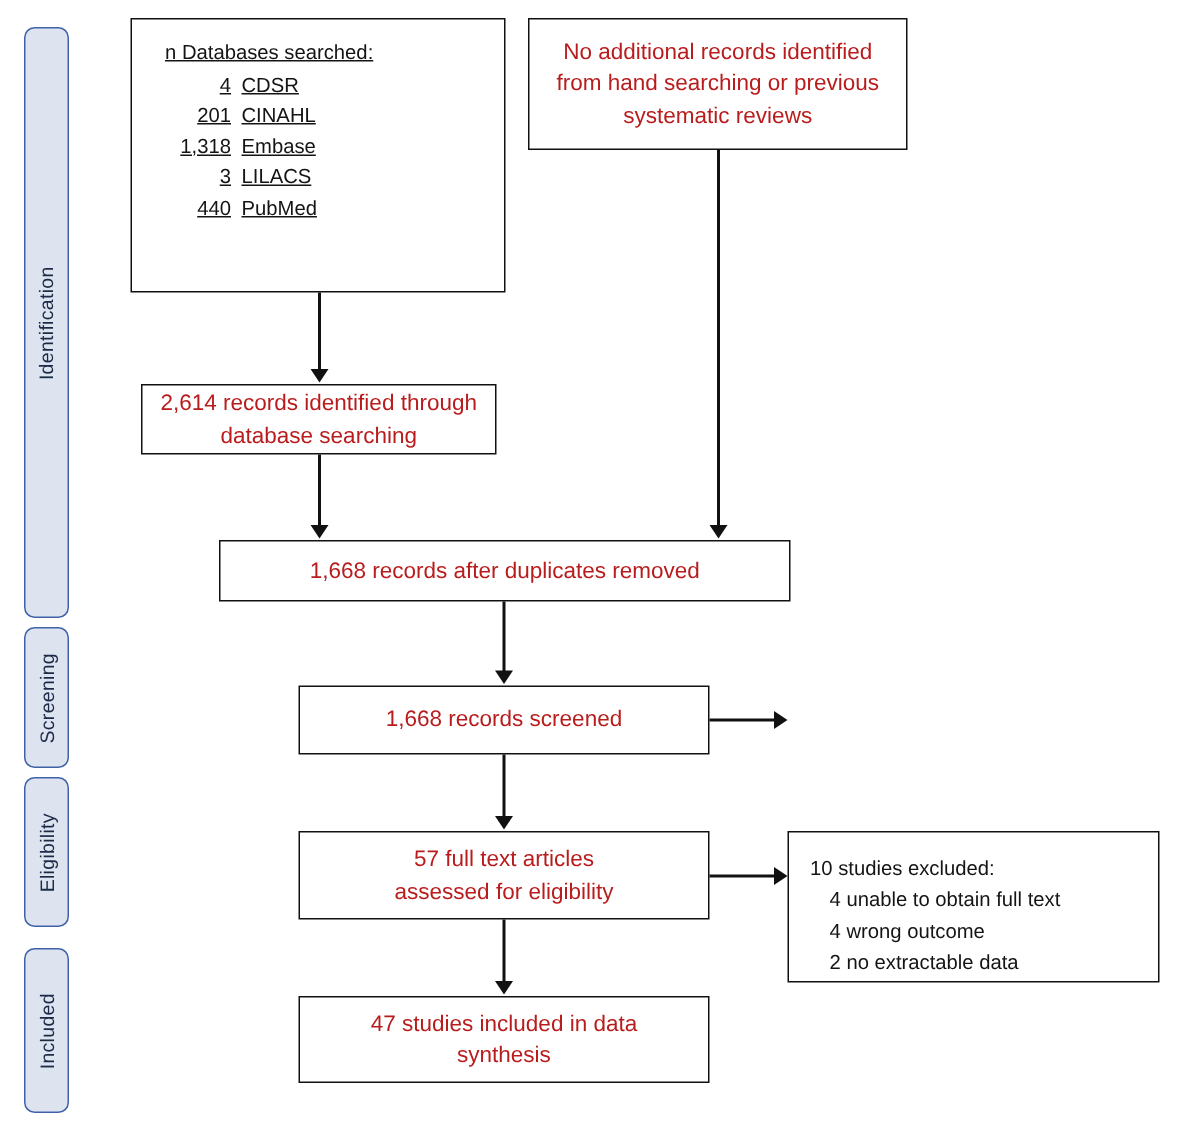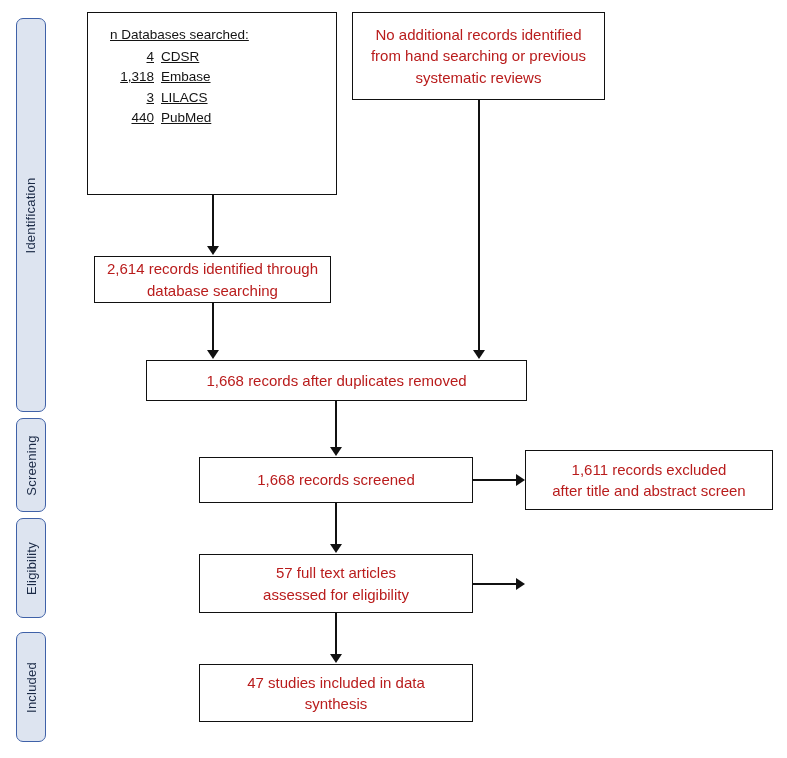--- a/index.html
+++ b/index.html
@@ -150,20 +150,24 @@
 
   <div class="flow-box align-top" style="left:87px; top:12px; width:250px; height:183px;">
     <div class="db-list">
       <div class="db-head">n Databases searched:</div>
 
       <div class="db-row">
         <span class="db-num">4</span>
         <span class="db-name">CDSR</span>
       </div>
       <div class="db-row">
+        <span class="db-num">201</span>
+        <span class="db-name">CINAHL</span>
+      </div>
+      <div class="db-row">
         <span class="db-num">1,318</span>
         <span class="db-name">Embase</span>
       </div>
       <div class="db-row">
         <span class="db-num">3</span>
         <span class="db-name">LILACS</span>
       </div>
       <div class="db-row">
         <span class="db-num">440</span>
         <span class="db-name">PubMed</span>
@@ -183,30 +187,34 @@
   </div>
 
   <div class="flow-box" style="left:146px; top:360px; width:381px; height:41px;align-items:center;">
     <span class="box-text">1,668 records after duplicates removed</span>
   </div>
 
   <div class="flow-box" style="left:199px; top:457px; width:274px; height:46px;">
     <span class="box-text">1,668 records screened</span>
   </div>
 
-  <div class="flow-box" style="left:525px; top:450px; width:248px; height:60px;">
-    <span class="box-text">1,611 records excluded
-after title and abstract screen</span>
-  </div>
 
   <div class="flow-box" style="left:199px; top:554px; width:274px; height:59px;justify-content:center;">
     <span class="box-text">57 full text articles
 assessed for eligibility</span>
   </div>
 
+  <div class="flow-box align-left align-top" style="left:525px; top:554px; width:248px; height:101px; padding-top:14px;">
+    <div class="excl-list">
+      <div>10 studies excluded:</div>
+      <div class="excl-sub">4 unable to obtain full text</div>
+      <div class="excl-sub">4 wrong outcome</div>
+      <div class="excl-sub">2 no extractable data</div>
+    </div>
+  </div>
 
   <div class="flow-box" style="left:199px; top:664px; width:274px; height:58px;">
     <span class="box-text">47 studies included in data
 synthesis</span>
   </div>
 
   <div class="conn conn-v" style="left:212px; top:195px; height:52px;"></div>
   <div class="arrow-down" style="left:207px; top:246px;"></div>
 
   <div class="conn conn-v" style="left:478px; top:100px; height:251px;"></div>

